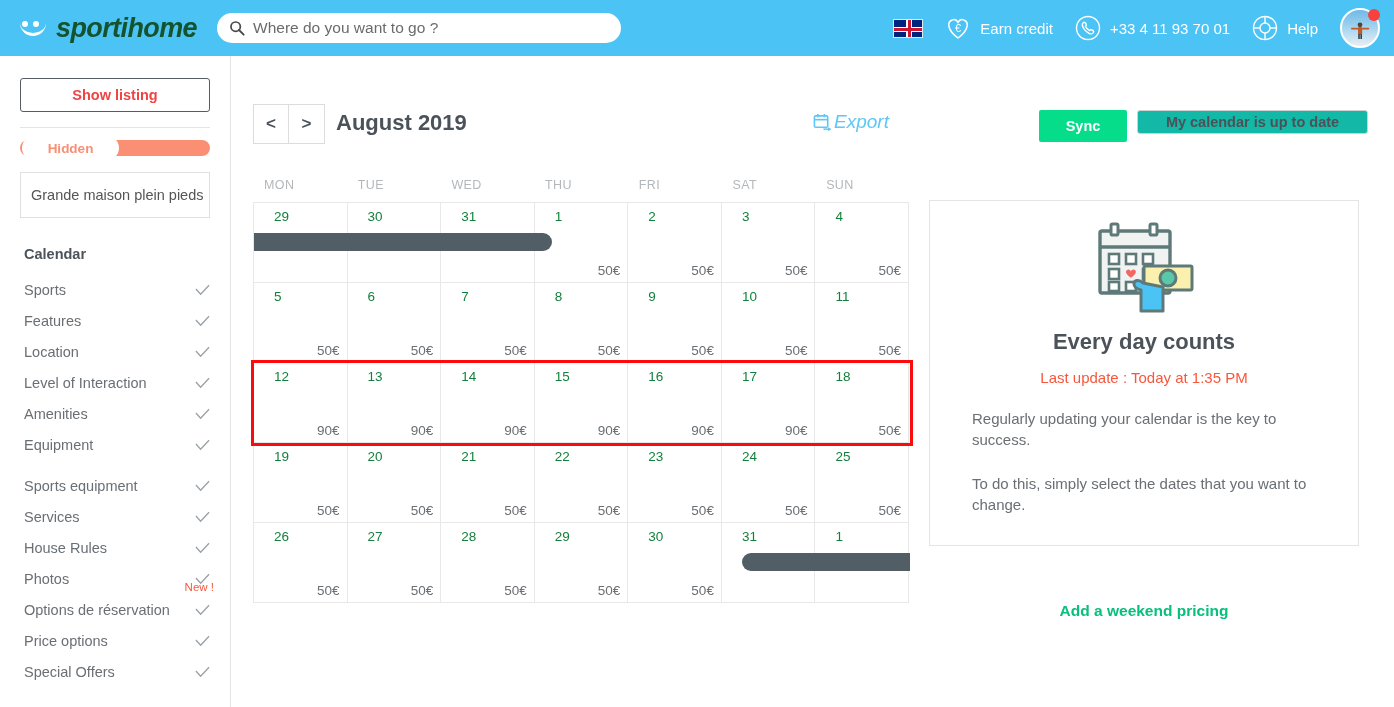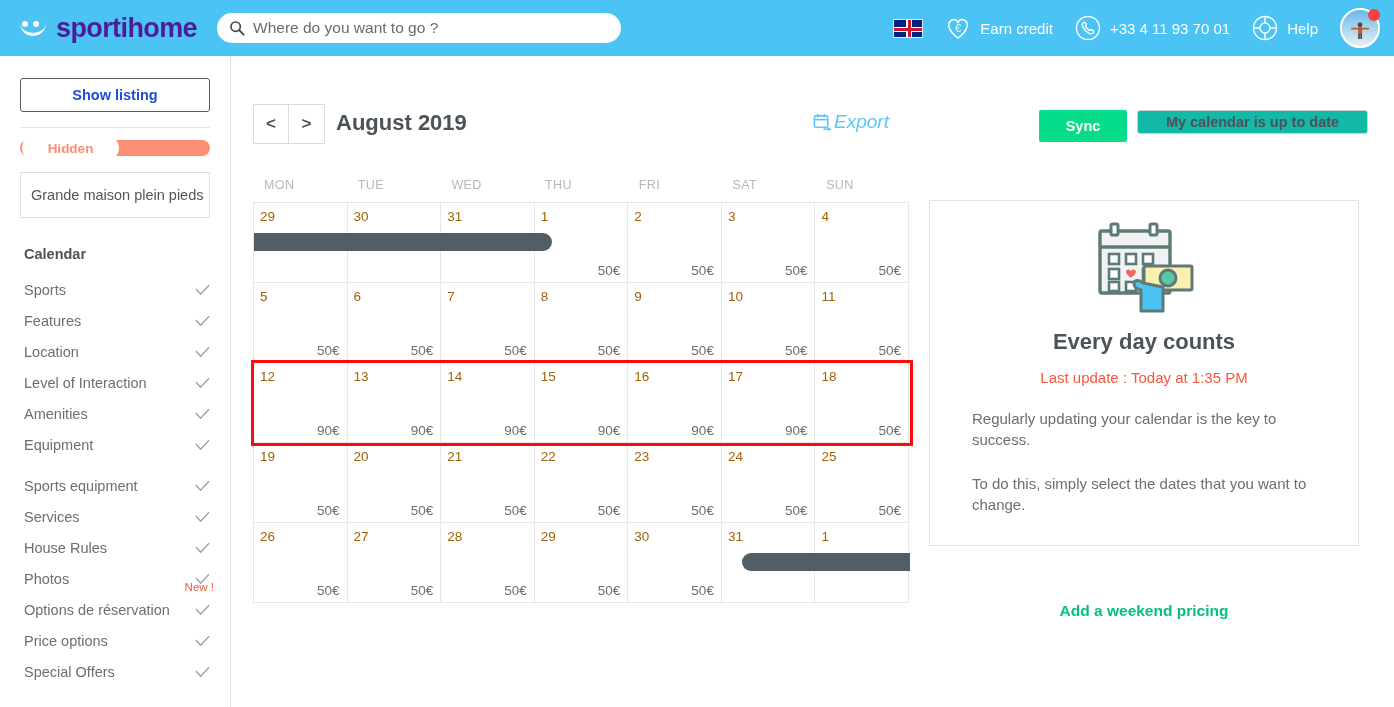--- a/index.html
+++ b/index.html
@@ -22,22 +22,22 @@
   .logo-wrap { display: flex; align-items: center; margin-left: 20px; }
   .logo-dots { position: relative; width: 34px; height: 22px; }
   .logo-dots .d { position: absolute; width: 6px; height: 6px; background: #fff; border-radius: 50%; top: 4px; }
   .logo-dots .d1 { left: 2px; }
   .logo-dots .d2 { left: 13px; }
   .logo-smile {
     position: absolute; left: 0px; top: 6px; width: 26px; height: 13px;
     border-bottom: 3.5px solid #fff; border-radius: 0 0 16px 16px;
   }
   .logo-text {
-    color: #4c1d95; font-size: 27px; font-weight: bold; letter-spacing: -0.6px;
-    margin-left: 2px; line-height: 1;
+    color: #14532d; font-size: 27px; font-weight: bold; letter-spacing: -0.6px;
+    margin-left: 2px; line-height: 1; font-style: italic;
   }
   .search-box {
     margin-left: 20px; width: 404px; height: 30px;
     background: #fff; border-radius: 16px;
     display: flex; align-items: center; padding: 0 12px;
   }
   .search-box .s-icon { width: 16px; height: 16px; flex: none; margin-right: 8px; }
   .search-text { color: #6b6b6b; font-size: 15.5px; }
 
   .header-right {
@@ -71,21 +71,21 @@
 
   
   .sidebar {
     position: absolute; left: 0; top: 56px; width: 231px; height: 651px;
     background: #fff; border-right: 1px solid #e4e4e4;
     padding-top: 22px;
   }
   .show-listing-btn {
     margin: 0 20px; height: 34px; border: 1px solid #555c63; background: #fff;
     border-radius: 3px; display: flex; align-items: center; justify-content: center;
-    font-size: 14.5px; font-weight: bold; color: #1d4ed8; cursor: pointer;
+    font-size: 14.5px; font-weight: bold; color: #ef4444; cursor: pointer;
   }
   .side-divider { margin: 15px 20px 0 20px; border-top: 1px solid #e4e4e4; }
   .toggle {
     margin: 12px 20px 0 20px; height: 16px; background: #fb8f74;
     border-radius: 14px; display: flex; align-items: center; cursor: pointer;
     padding: 2px;
   }
   .toggle .knob {
     background: #fff; border-radius: 13px; height: 24px; width: 97px;
     display: flex; align-items: center; justify-content: center;
@@ -154,21 +154,21 @@
     padding-left: 11px;
   }
   .grid { border-top: 1px solid #e8e8e8; border-left: 1px solid #e8e8e8; }
   .week { display: flex; position: relative; }
   .cell {
     width: 93.7px; height: 80px; border-right: 1px solid #e8e8e8;
     border-bottom: 1px solid #e8e8e8; position: relative; cursor: pointer;
     background: #fff;
   }
   .cell .dnum {
-    position: absolute; left: 6px; top: 6px; font-size: 13.5px; color: #a16207;
+    position: absolute; left: 20px; top: 6px; font-size: 13.5px; color: #15803d;
   }
   .cell .price {
     position: absolute; right: 7px; bottom: 4px; font-size: 13.5px; color: #6a6f74;
   }
   .booking-bar {
     position: absolute; height: 18px; background: #525e66;
     z-index: 3; pointer-events: none;
   }
   .red-outline {
     position: absolute; border: 3px solid #fb0b0b; pointer-events: none; z-index: 4;

